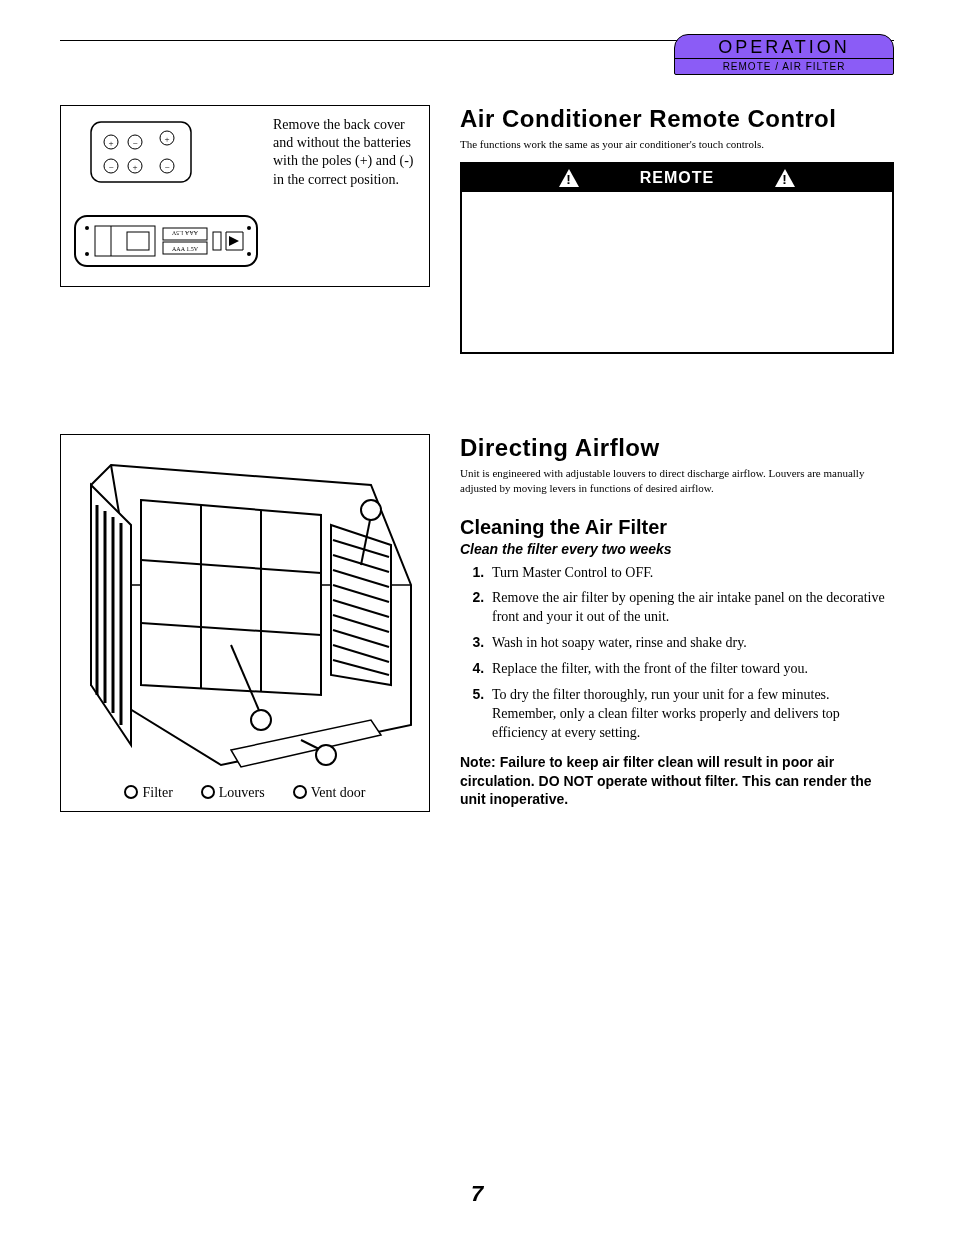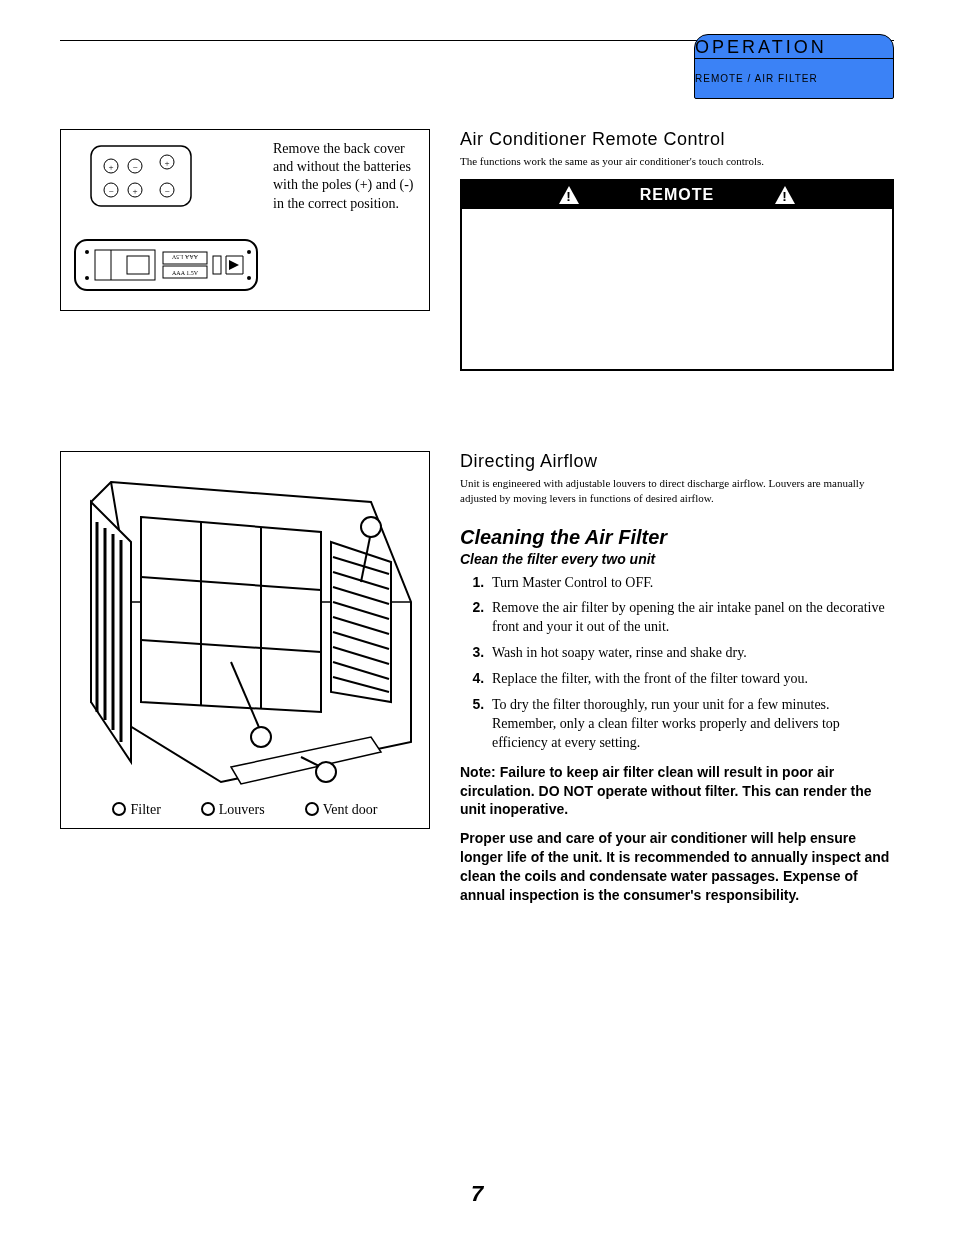--- a/index.html
+++ b/index.html
@@ -14,38 +14,39 @@
   }
   .header-rule {
     border-top: 1px solid #000;
     margin-bottom: 0;
   }
   .header-tag {
     float: right;
     margin-top: -1px;
     border: 1px solid #000;
     border-radius: 14px 14px 2px 2px;
-    width: 200px;
+    width: 220px;
+    text-align: center;
     font-family: Arial, sans-serif;
     overflow: hidden;
-    background:#3b82f6;
+    background:#8b5cf6;
     position: relative;
     top:-6px;
   }
   .header-tag .top {
     font-size: 18px;
     letter-spacing: 3px;
     padding: 2px 0 0 0;
     font-weight: 500;
   }
   .header-tag .bottom {
     font-size: 10px;
     letter-spacing: 1px;
     border-top: 1px solid #000;
-    padding: 14px 0;
+    padding: 2px 0;
   }
   .content {
     clear: both;
     display: flex;
     gap: 30px;
     padding-top: 24px;
   }
   .left-col { width: 370px; flex-shrink: 0; }
   .right-col { flex: 1; }
   .figure-box {
@@ -54,22 +55,22 @@
   }
   .remote-figure {
     display: flex;
     gap: 12px;
     align-items: flex-start;
   }
   .remote-svg { flex-shrink:0; }
   .remote-text { font-size: 14px; line-height: 1.3; }
   h2.section {
     font-family: Arial, Helvetica, sans-serif;
-    font-weight: 400;
-    font-size: 18px;
+    font-weight: 700;
+    font-size: 24px;
     margin-bottom: 4px;
     letter-spacing: 0.5px;
   }
   .para { font-size: 11px; line-height: 1.35; margin-bottom: 10px; }
   .caution-box {
     border: 2px solid #000;
     margin-top: 8px;
   }
   .caution-header {
     background: #000;
@@ -89,39 +90,38 @@
     width: 22px; height: 20px;
   }
   .lower-row {
     display: flex;
     gap: 30px;
     margin-top: 80px;
   }
   .legend-row {
     display:flex;
     justify-content:center;
-    gap: 40px;
+    gap: 28px;
     font-size: 14px;
     padding-top: 6px;
   }
   .legend-row span.circ {
     display:inline-block;
     width:14px; height:14px;
     border:2px solid #000;
     border-radius:50%;
     margin-right:4px;
     vertical-align:-2px;
   }
   h3.sub {
     font-family: Arial, Helvetica, sans-serif;
     font-weight: 900;
     font-size: 18px;
     margin-top: 20px;
     margin-bottom: 2px;
-    font-style: italic;
   }
   .ital { font-style: italic; font-weight: bold; font-family: Arial, sans-serif; font-size: 14px; }
   ol.steps { margin: 6px 0 10px 28px; font-size:14px; }
   ol.steps li { margin-bottom: 6px; line-height:1.35; padding-left:4px; }
   ol.steps li::marker { font-weight: 900; font-family: Arial, sans-serif; }
   .note { font-weight: bold; font-family: Arial, sans-serif; font-size: 14px; line-height:1.35; margin-bottom:10px; }
   .page-num {
     position:absolute;
     bottom: 28px;
     left:0; right:0;
@@ -258,26 +258,25 @@
         <span><span class="circ"></span><span>Vent door</span></span>
       </div>
     </div>
   </div>
 
   <div class="right-col">
     <h2 class="section">Directing Airflow</h2>
     <div class="para">Unit is engineered with adjustable louvers to direct discharge airflow. Louvers are manually adjusted by moving levers in functions of desired airflow.</div>
 
     <h3 class="sub section" style="font-size:20px;">Cleaning the Air Filter</h3>
-    <div class="ital">Clean the filter every two unit</div>
+    <div class="ital">Clean the filter every two weeks</div>
     <ol class="steps">
       <li>Turn Master Control to OFF.</li>
       <li>Remove the air filter by opening the air intake panel on the decorative front and  your it out of the unit.</li>
       <li>Wash in hot soapy water, rinse and shake dry.</li>
       <li>Replace the filter, with the front of the filter toward you.</li>
       <li>To dry the filter thoroughly, run your unit for a few minutes. Remember, only a clean filter works properly and delivers top efficiency at every setting.</li>
     </ol>
     <div class="note">Note: Failure to keep air filter clean will result in poor air circulation. DO NOT operate without filter. This can render the unit inoperative.</div>
-    <div class="note">Proper use and care of your air conditioner will help ensure longer life of the unit. It is recommended to annually inspect and clean the coils and condensate water passages. Expense of annual inspection is the consumer's responsibility.</div>
   </div>
 </div>
 
 <div class="page-num">7</div>
 
 </body></html>

